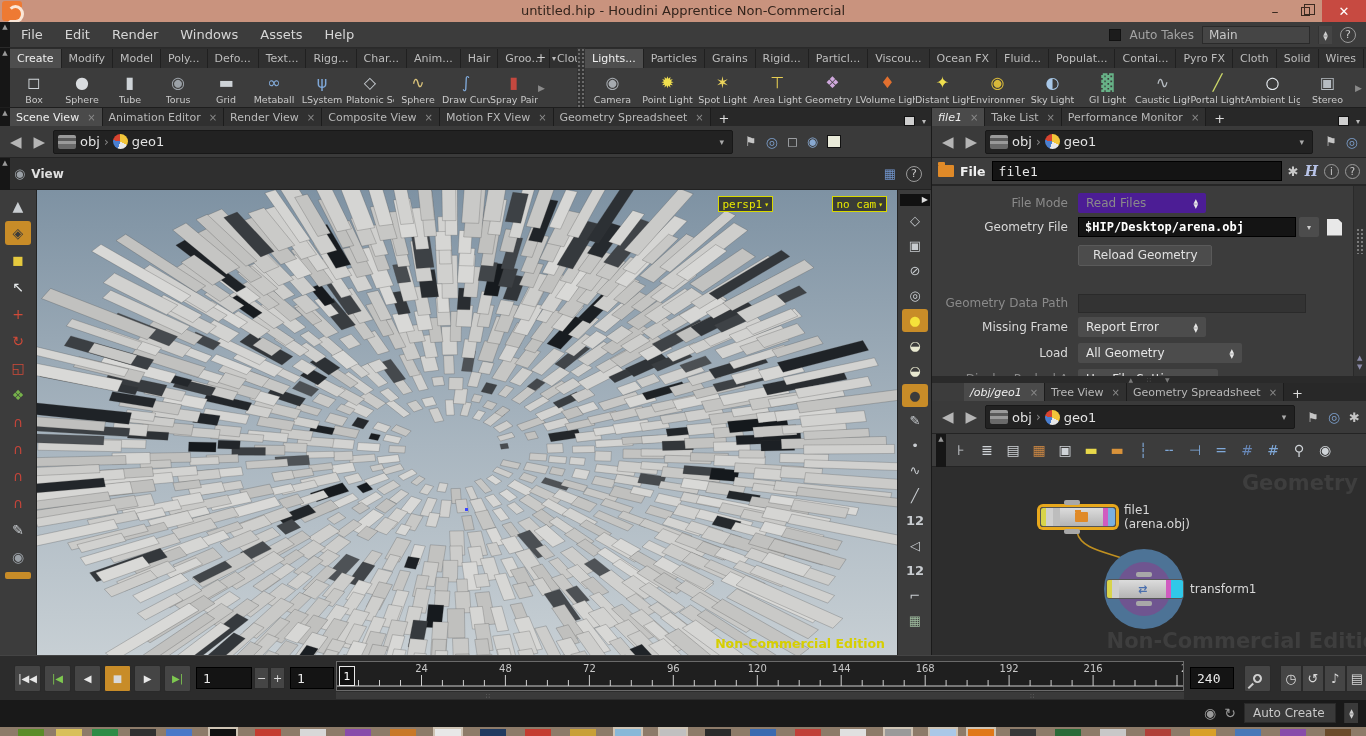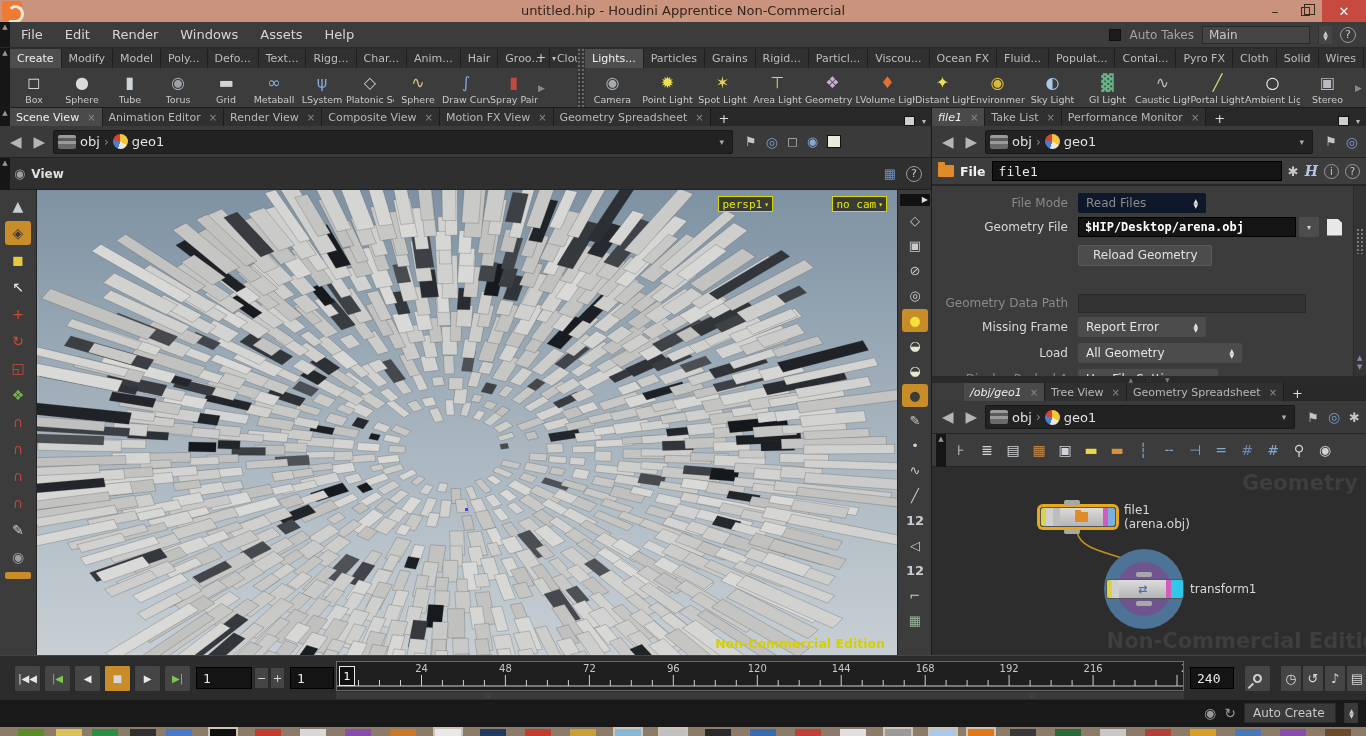--- a/index.html
+++ b/index.html
@@ -129,21 +129,21 @@
              display:flex; align-items:center; justify-content:center; flex:none; }
 
   .params { position:absolute; left:932px; top:186px; width:434px; height:190px; background:#3c3c3c; overflow:hidden; }
   .prow { position:absolute; left:0; width:420px; height:22px; display:flex; align-items:center; }
   .plabel { width:146px; text-align:right; padding-right:10px; font-size:12px; color:#d8d8d8; flex:none; }
   .plabel.dis { color:#8a8a8a; }
   .pmenu { height:20px; background:#4c4c4c; border-radius:2px; color:#e4e4e4; font-size:12px;
            display:flex; align-items:center; padding:0 8px; }
   .pmenu .spincell { margin-left:auto; display:flex; flex-direction:column; line-height:5px; font-size:6px;
                      color:#e8e8e8; padding-left:10px; align-items:center; }
-  .pmenu.dis { background:#0f172a; color:#8a8a8a; }
+  .pmenu.dis { background:#4c1d95; color:#8a8a8a; }
   .ptextfield { height:19px; background:#333; border:1px solid #2a2a2a; color:#9a9a9a; font-size:11px;
                 display:flex; align-items:center; padding:0 6px; }
   .pfile { height:20px; background:#141414; border:1px solid #000; color:#fff; font-family:"DejaVu Sans Mono",monospace;
            font-weight:bold; font-size:12px; display:flex; align-items:center; padding:0 6px; width:218px; }
   .mini-drop { width:20px; height:20px; background:#4c4c4c; border-radius:2px; color:#cfcfcf; font-size:8px;
                display:flex; align-items:center; justify-content:center; margin-left:3px; }
   .filechooser { width:15px; height:17px; background:#e8e8e8; margin-left:8px; position:relative; clip-path:polygon(0 0, 70% 0, 100% 25%, 100% 100%, 0 100%); }
   .pbutton { height:21px; background:#4c4c4c; border:1px solid #5a5a5a; border-radius:2px; color:#e0e0e0;
              font-size:12px; display:flex; align-items:center; padding:0 14px; }
   .pscroll { position:absolute; right:0; top:0; width:13px; height:190px; background:#343434; border-left:1px solid #2a2a2a; }

